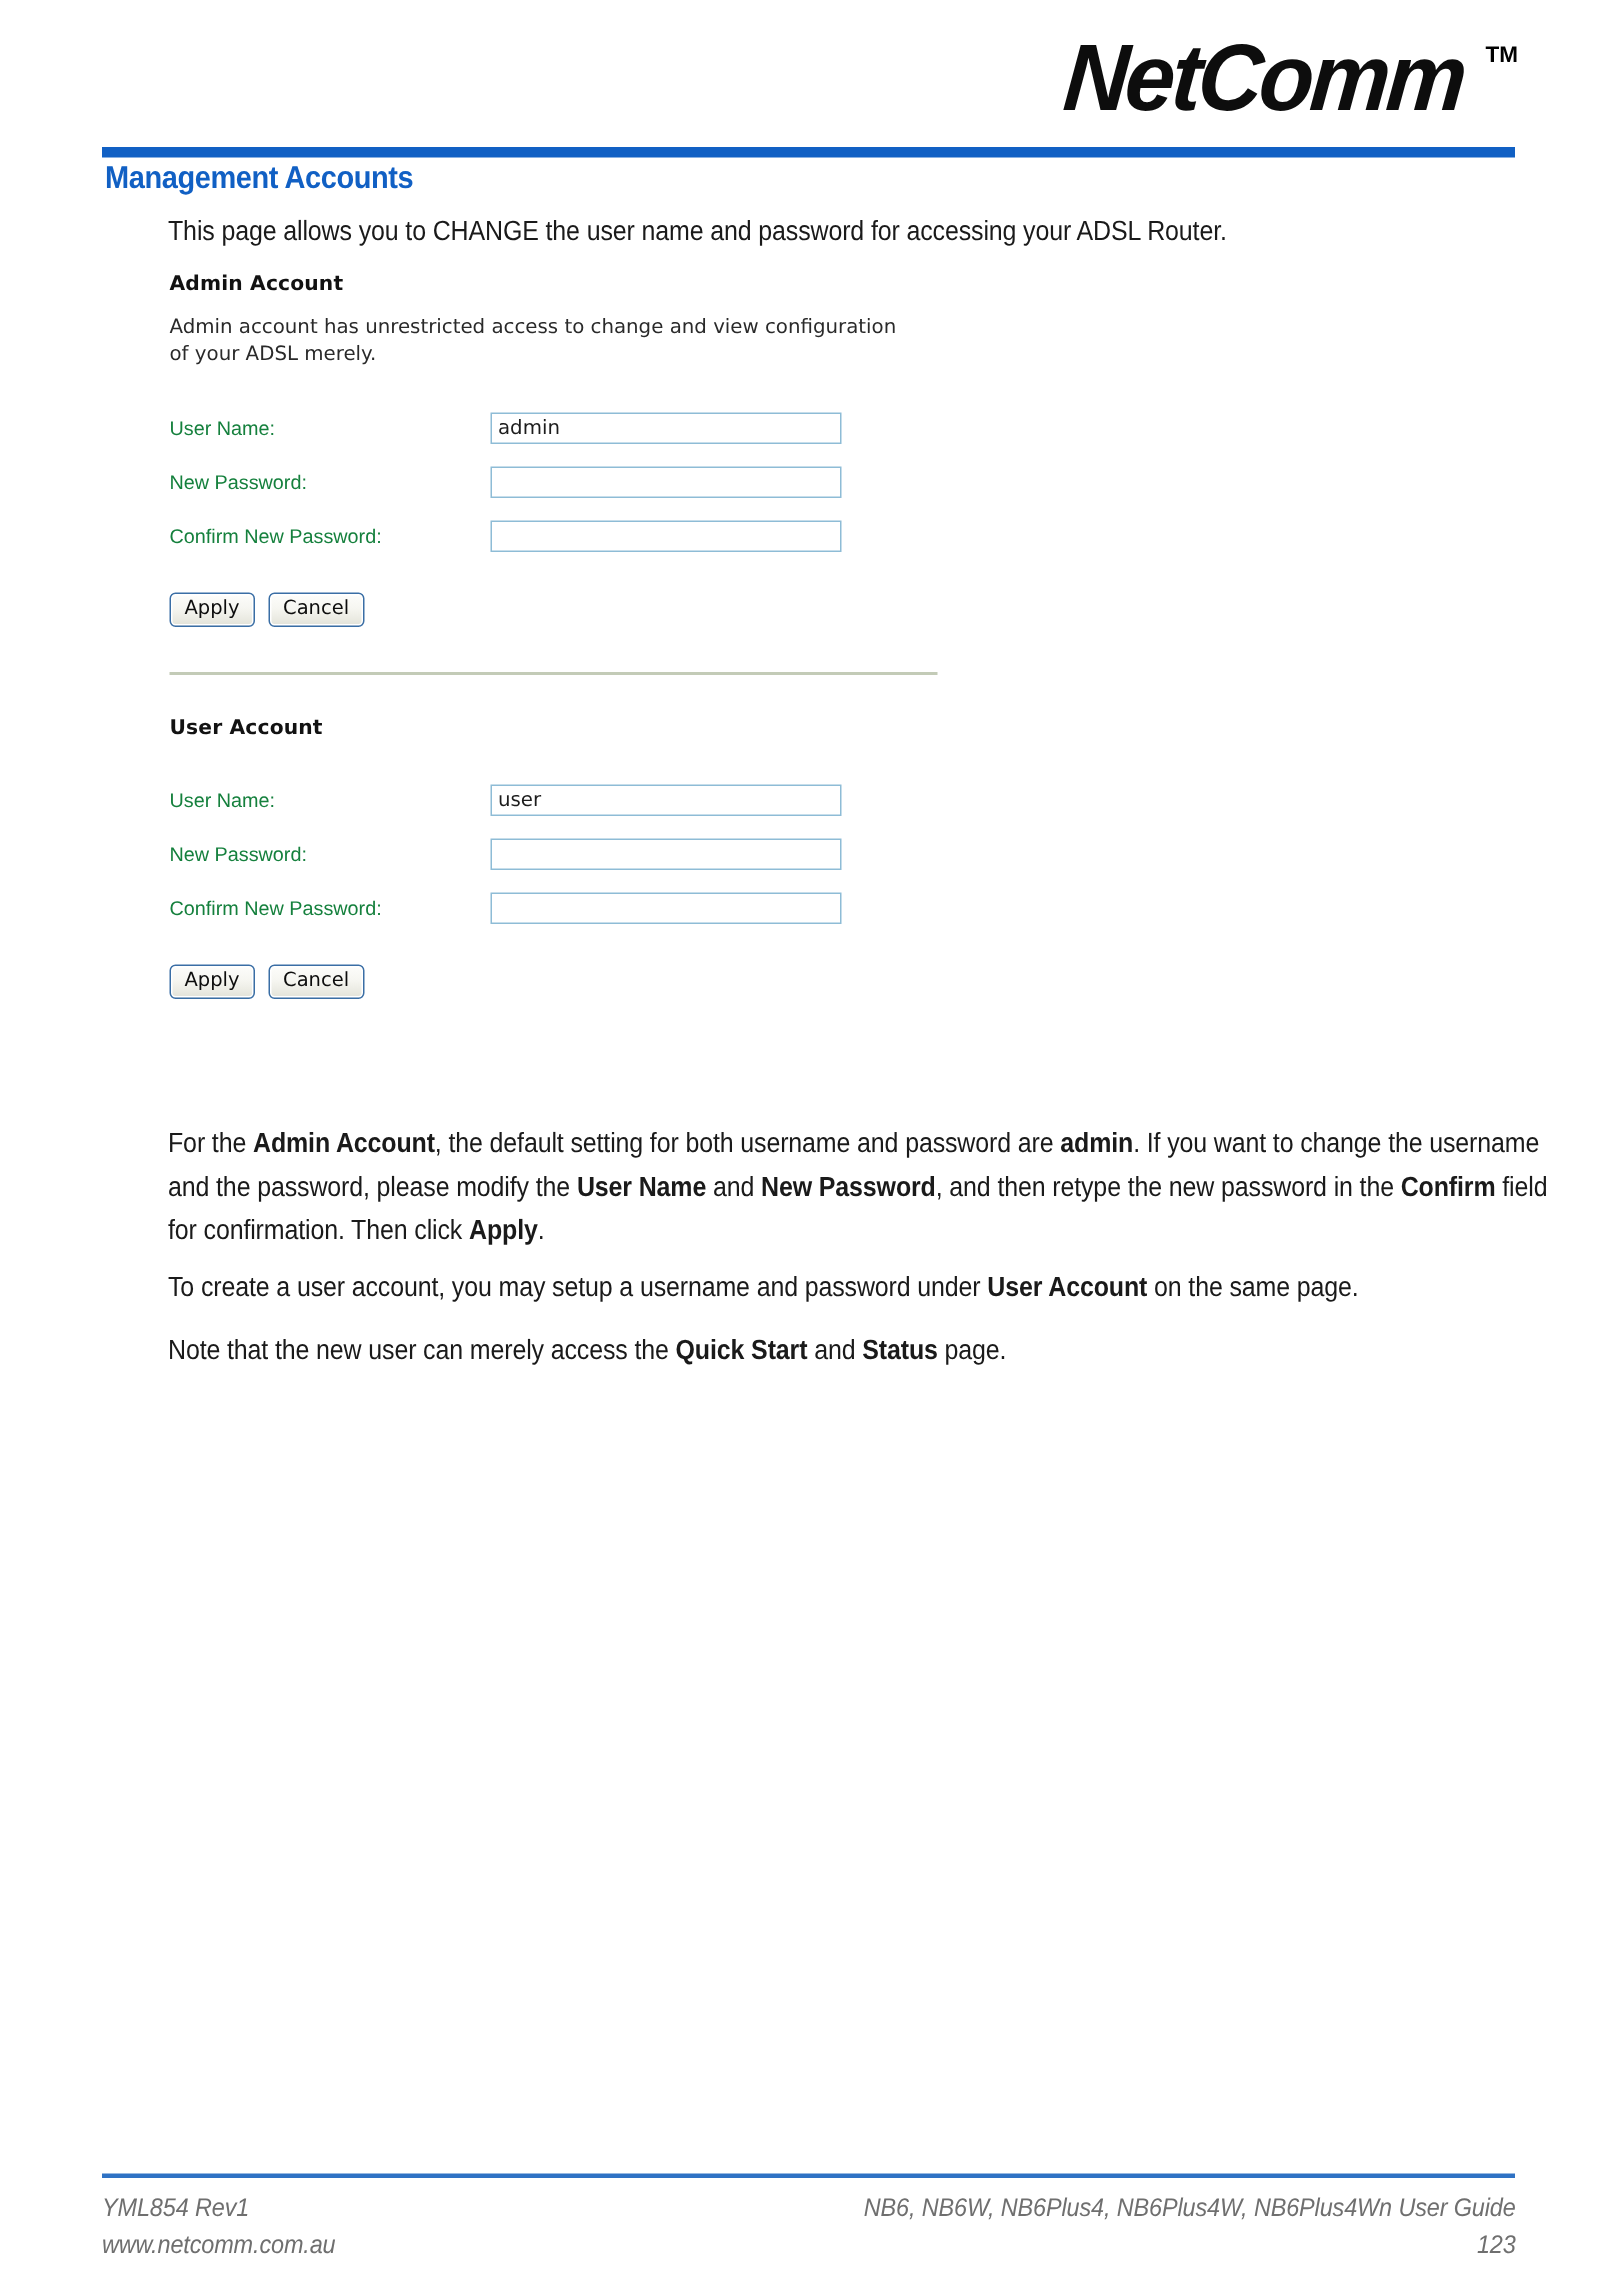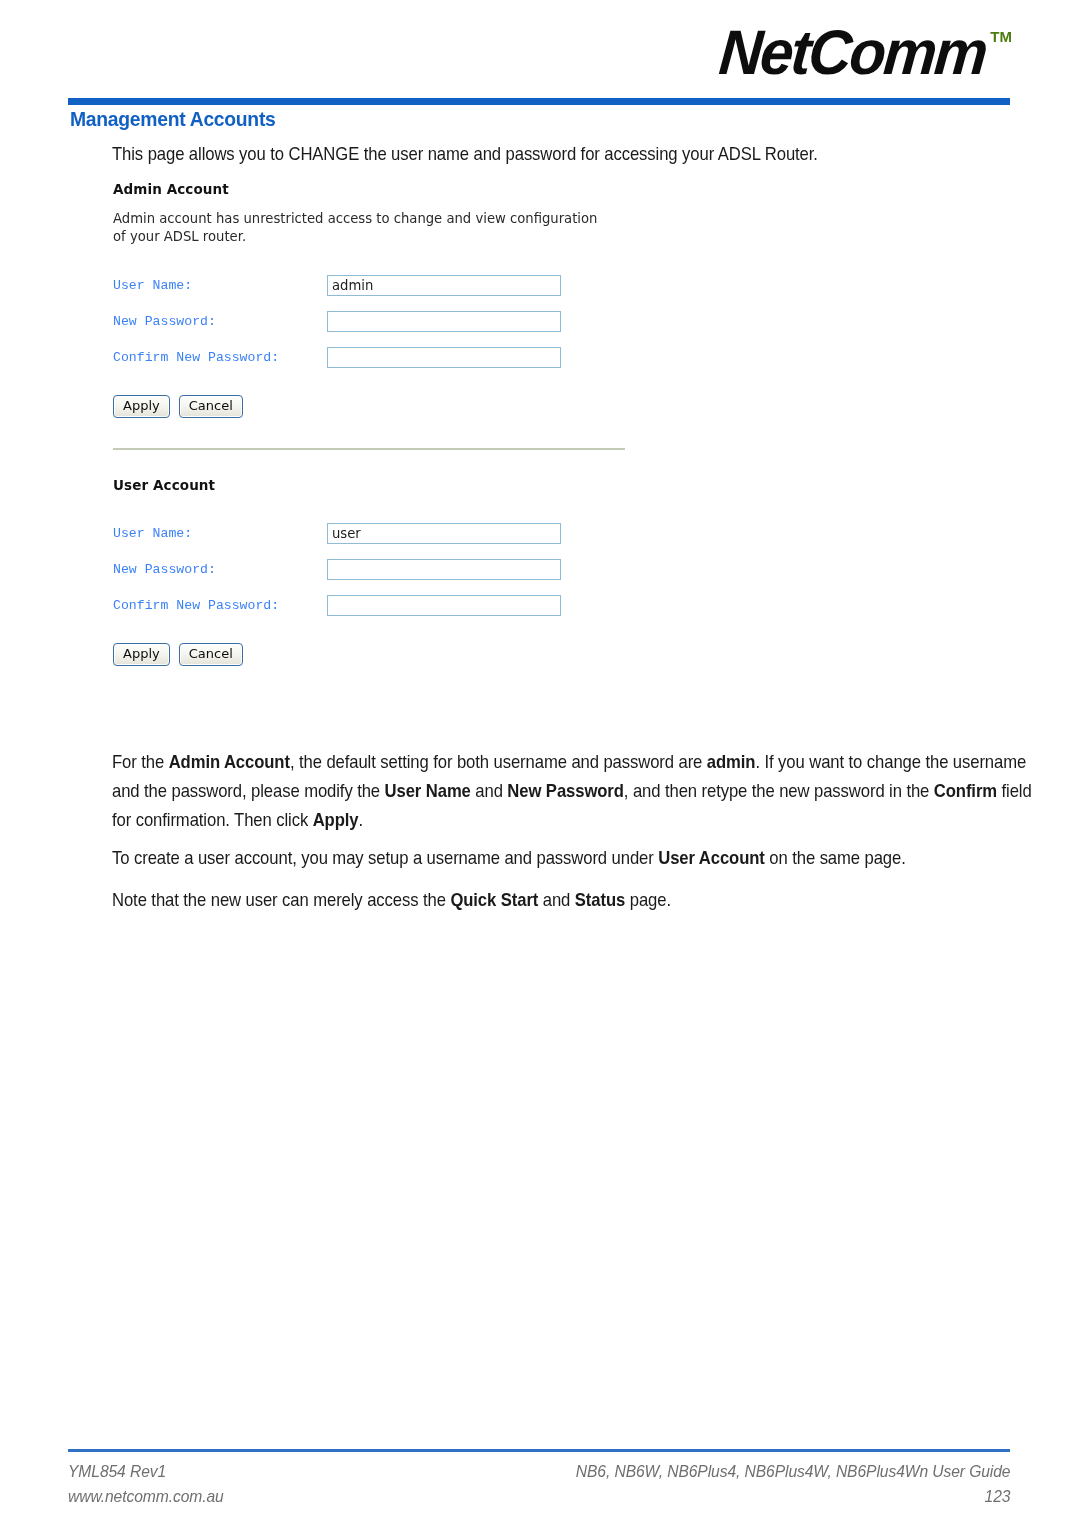--- a/index.html
+++ b/index.html
@@ -40,22 +40,22 @@
     letter-spacing: -2.5px;
     color: #0d0d0d;
     transform: scaleX(0.95) skewX(-5deg);
     transform-origin: right bottom;
     white-space: nowrap;
   }
   .logo-tm {
     font-family: "Liberation Sans", sans-serif;
     font-weight: 700;
     font-size: 15px;
-    color: #4d7c0f;
-    margin-left: 7px;
+    color: #000000;
+    margin-left: 17px;
     margin-top: 6px;
     letter-spacing: 0px;
   }
 
   .rule-top {
     position: absolute;
     left: 68px;
     top: 98px;
     width: 942px;
     height: 7px;
@@ -137,23 +137,23 @@
     margin: 13px 0 0 0;
     max-width: 500px;
   }
 
   .field-table {
     margin-top: 22px;
     border-collapse: collapse;
   }
   .field-table tr { height: 36px; }
   .field-label {
-    font-family: Liberation Mono, monospace;
+    font-family: Liberation Sans, sans-serif;
     font-size: 13.2px;
-    color: #3b82f6;
+    color: #15803d;
     padding: 0 0 0 0;
     width: 214px;
     vertical-align: middle;
     white-space: nowrap;
   }
   .field-cell { vertical-align: middle; padding: 0; }
 
   .txtbox {
     width: 234px;
     height: 21px;
@@ -236,21 +236,21 @@
   <div class="rule-top"></div>
 
   <div class="page-title">Management Accounts</div>
 
   <div class="body-text intro">This page allows you to CHANGE the user name and password for accessing your ADSL Router.</div>
 
   <div class="shot">
 
     <div class="shot-section">
       <div class="shot-h">Admin Account</div>
-      <div class="shot-desc">Admin account has unrestricted access to change and view configuration of your ADSL router.</div>
+      <div class="shot-desc">Admin account has unrestricted access to change and view configuration of your ADSL merely.</div>
 
       <table class="field-table">
         <tbody>
             <tr>
           <td class="field-label">User Name:</td>
           <td class="field-cell">
             <input class="txtbox" type="text" value="admin" style="">
           </td>
         </tr>
         <tr>

